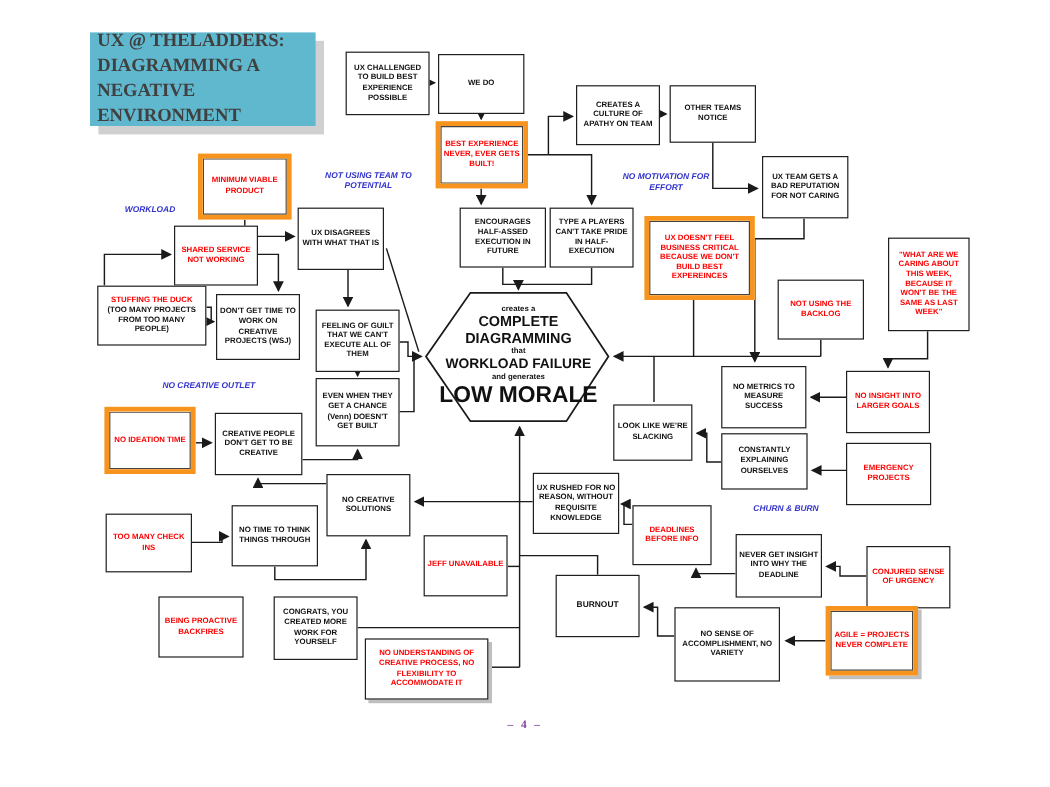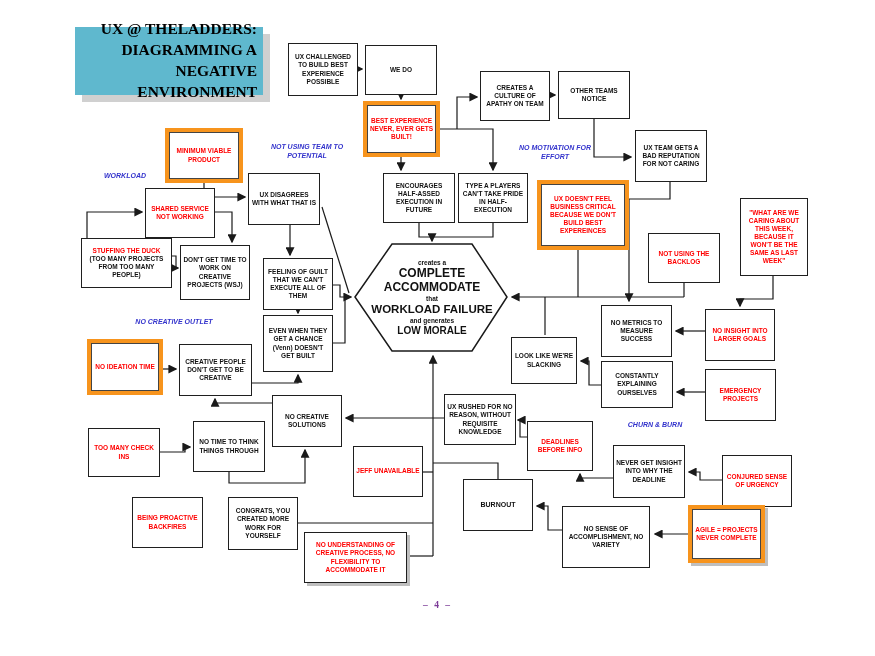--- a/index.html
+++ b/index.html
@@ -6,33 +6,33 @@
   #canvas{position:relative;width:875px;height:656px;background:#ffffff;overflow:hidden;
           font-family:"Liberation Sans",sans-serif;}
   #wires{position:absolute;left:0;top:0;width:875px;height:656px;z-index:1;}
   .node{position:absolute;box-sizing:border-box;border:1.2px solid #1f1f1f;background:#ffffff;
         display:flex;flex-direction:column;align-items:center;justify-content:center;text-align:center;
         font-weight:bold;font-size:6.5px;line-height:1.25;color:#111;padding:2px;z-index:2;}
   .red{color:#ff0000;}
   .orange{border:4px solid #f7941d;box-shadow:inset 0 0 0 1px #444;}
   .oshadow{box-shadow:3px 3px 0 #bfbfbf, inset 0 0 0 1px #444;}
   .gshadow{box-shadow:3px 3px 0 #bfbfbf;}
-  .title-box{position:absolute;left:75px;top:27px;width:188px;height:68px;background:#5fb8ce;
+  .title-box{position:absolute;left:75px;top:27px;width:188px;height:78px;background:#5fb8ce;
         box-shadow:7px 7px 0 #d0d0d0;display:flex;align-items:center;justify-content:center;
-        text-align:right;color:#000000;font-family:"Liberation Serif",serif;font-weight:bold;
+        text-align:left;color:#404040;font-family:"Liberation Serif",serif;font-weight:bold;
         font-size:15.5px;line-height:1.35;padding:3px 6px;box-sizing:border-box;z-index:2;}
   .blab{position:absolute;color:#3333cc;font-weight:bold;font-style:italic;font-size:7px;
         line-height:1.3;text-align:center;z-index:2;}
   .hex-text{position:absolute;left:358px;top:247px;width:148px;height:102px;display:flex;
         flex-direction:column;align-items:center;justify-content:center;text-align:center;
         color:#111;font-weight:bold;z-index:2;}
   .hx-s{font-size:6.5px;line-height:1.25;}
   .hx-m{font-size:12px;line-height:1.15;}
   .hx-f{font-size:11.5px;line-height:1.2;}
-  .hx-l{font-size:10px;line-height:1.2;text-align:center;}
+  .hx-l{font-size:19px;line-height:1.2;text-align:center;}
   .footer{position:absolute;left:0;top:600px;width:100%;text-align:center;color:#7d3c98;
         font-family:"Liberation Serif",serif;font-weight:bold;font-size:9.5px;letter-spacing:2px;z-index:2;}
 </style>
 </head>
 <body>
 
 <div id="canvas">
 
   <svg id="wires" viewBox="0 0 875 656">
     <defs>
@@ -129,21 +129,21 @@
   <div class="node" style="left:463px;top:479px;width:70px;height:52px;font-size:7px">BURNOUT</div>
   <div class="node" style="left:562px;top:506px;width:88px;height:62px">NO SENSE OF ACCOMPLISHMENT, NO VARIETY</div>
   <div class="node orange oshadow red" style="left:688px;top:505px;width:77px;height:58px">AGILE = PROJECTS NEVER COMPLETE</div>
   <div class="node red" style="left:132px;top:497px;width:71px;height:51px">BEING PROACTIVE BACKFIRES</div>
   <div class="node" style="left:228px;top:497px;width:70px;height:53px">CONGRATS, YOU CREATED MORE WORK FOR YOURSELF</div>
   <div class="node red gshadow" style="left:304px;top:532px;width:103px;height:51px">NO UNDERSTANDING OF CREATIVE PROCESS, NO FLEXIBILITY TO ACCOMMODATE IT</div>
 
   <div class="hex-text">
     <div class="hx-s">creates a</div>
     <div class="hx-m">COMPLETE</div>
-    <div class="hx-m">ACCOMMODATE</div>
+    <div class="hx-m">DIAGRAMMING</div>
     <div class="hx-s">that</div>
     <div class="hx-f">WORKLOAD FAILURE</div>
     <div class="hx-s">and generates</div>
     <div class="hx-l">LOW MORALE</div>
   </div>
 
   <div class="blab" style="left:92px;top:171px;width:66px">WORKLOAD</div>
   <div class="blab" style="left:258px;top:142px;width:98px">NOT USING TEAM TO POTENTIAL</div>
   <div class="blab" style="left:513px;top:143px;width:84px">NO MOTIVATION FOR EFFORT</div>
   <div class="blab" style="left:120px;top:317px;width:108px">NO CREATIVE OUTLET</div>

